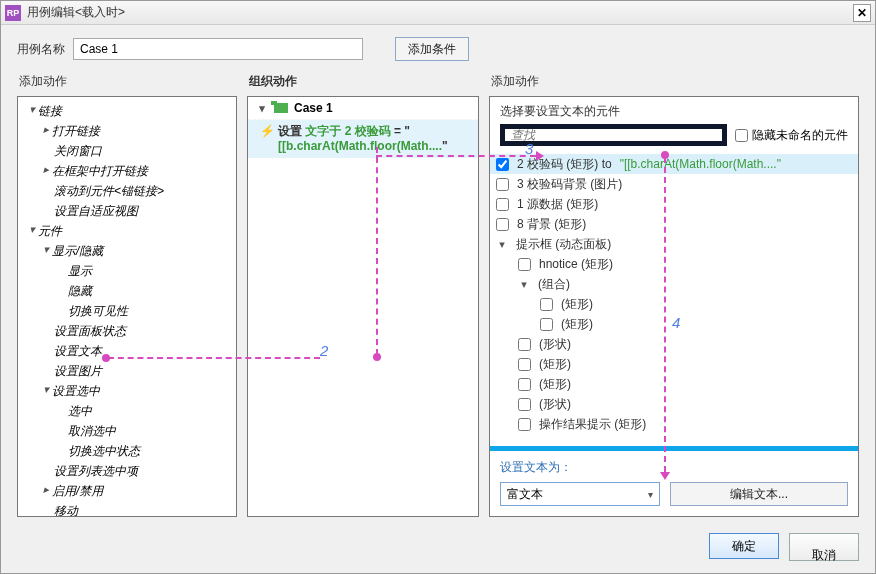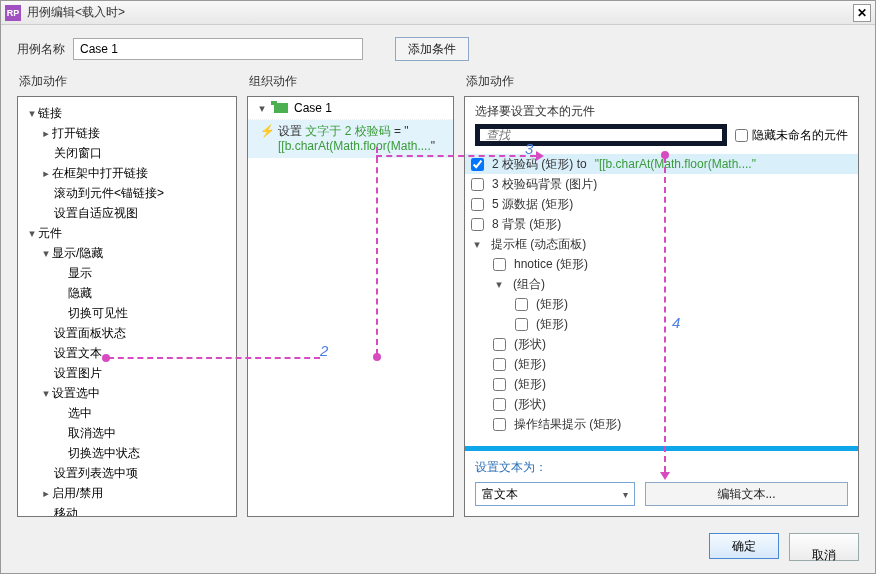--- a/index.html
+++ b/index.html
@@ -10,27 +10,27 @@
 .titlebar .title { flex: 1; color: #333; }
 .titlebar .close { width: 18px; height: 18px; border: 1px solid #999; background: #fff; display: flex; align-items: center; justify-content: center; cursor: pointer; font-weight: bold; }
 .namerow { display: flex; align-items: center; gap: 8px; padding: 12px 16px 8px; }
 .namerow label { color: #333; }
 .namerow input[type=text] { width: 290px; height: 22px; border: 1px solid #aaa; padding: 0 6px; background: #fff; }
 .btn { height: 24px; padding: 0 12px; border: 1px solid #8fa8c8; background: linear-gradient(#fefefe,#e6eef8); cursor: pointer; color: #222; }
 .btn-plain { background: #f4f4f4; }
 .cols { display: flex; gap: 10px; padding: 0 16px 8px; flex: 1; min-height: 0; }
 .col { display: flex; flex-direction: column; min-height: 0; }
 .col1 { width: 220px; }
-.col2 { width: 207px; }
+.col2 { width: 232px; font-weight: bold; }
 .col3 { flex: 1; }
 .colhead { padding: 4px 2px 6px; color: #333; }
 .panel { flex: 1; border: 1px solid #777; background: #fff; overflow: auto; position: relative; }
 .panel3 { flex: 1; border: 1px solid #777; background: #fff; display: flex; flex-direction: column; min-height: 0; }
 .tree { padding: 6px 4px; }
-.tree-row { display: flex; align-items: center; height: 20px; padding-left: 4px; cursor: default; white-space: nowrap; }
+.tree-row { display: flex; height: 20px; padding-left: 4px; cursor: default; white-space: nowrap; font-style: italic; }
 .tree-row.clickable { cursor: pointer; }
 .ind { display: inline-block; width: 14px; flex-shrink: 0; }
 .tw { width: 12px; display: inline-block; text-align: center; color: #555; font-size: 11px; cursor: pointer; }
 .tw-right::before { content: "▸"; }
 .tw-down::before { content: "▾"; }
 .grp-head { font-weight: normal; }
 .org-head { background: #fff; padding: 4px 8px; display: flex; align-items: center; gap: 6px; border-bottom: 1px dotted #eee; }
 .org-case-icon { width: 14px; height: 10px; background: #4caf50; display: inline-block; position: relative; }
 .org-case-icon::before { content: ""; position: absolute; left: -3px; top: -2px; width: 6px; height: 4px; background: #4caf50; }
 .action-item { background: #e2f3fb; margin: 0; padding: 4px 6px 4px 30px; line-height: 15px; display: block; position: relative; }
@@ -232,21 +232,21 @@
               <input type="checkbox" checked="" style="">
               <span class="txt">2 校验码 (矩形) to </span>
               <span class="green">"[[b.charAt(Math.floor(Math...."</span>
             </div>
             <div class="wrow">
               <input type="checkbox" style="">
               <span class="txt">3 校验码背景 (图片)</span>
             </div>
             <div class="wrow">
               <input type="checkbox" style="">
-              <span class="txt">5 源数据 (矩形)</span>
+              <span class="txt">1 源数据 (矩形)</span>
             </div>
             <div class="wrow">
               <input type="checkbox" style="">
               <span class="txt">8 背景 (矩形)</span>
             </div>
             <div class="wrow">
               <span class="tw tw-down"></span>
               <span class="txt">提示框 (动态面板)</span>
             </div>
             <div class="wrow">

